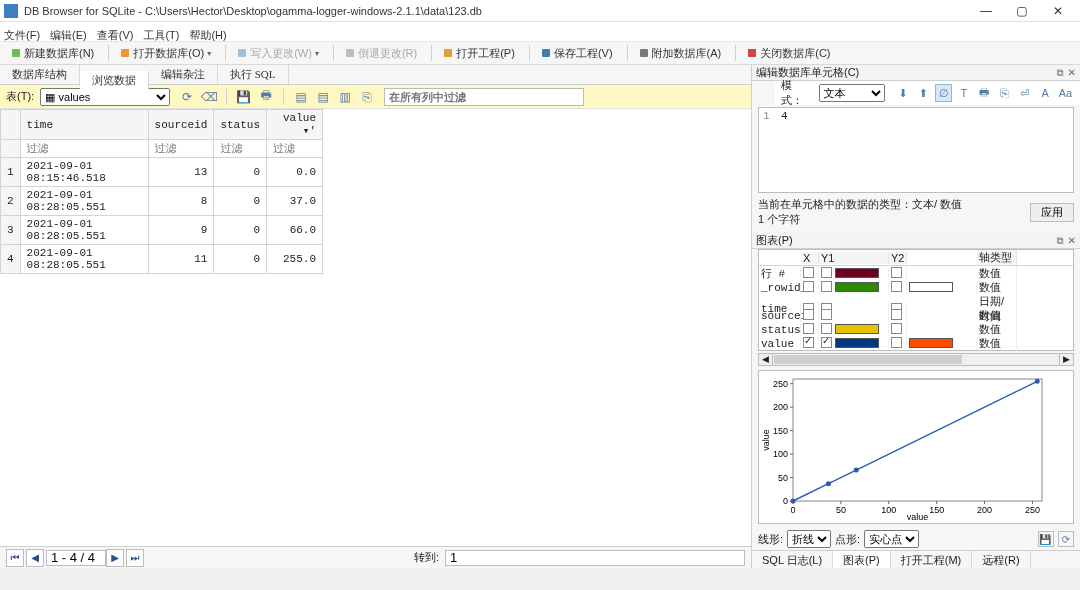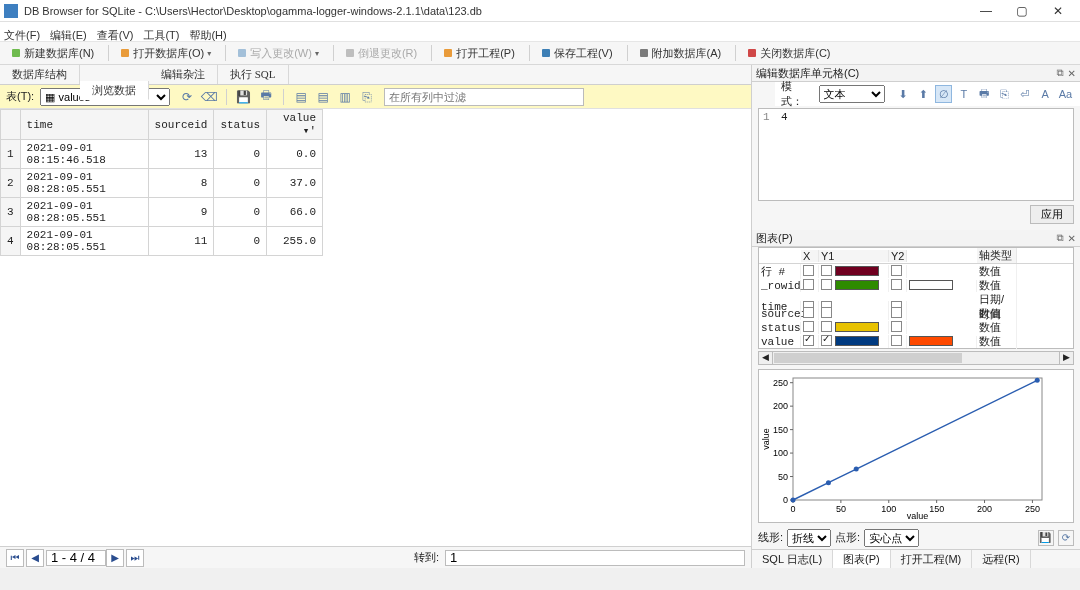--- a/index.html
+++ b/index.html
@@ -27,27 +27,27 @@
   .red{background:#d04747;} .c-orange{background:#e99b3a;} .c-green{background:#6fbb4e;} .c-blue{background:#3d7fb5;} .c-gray{background:#7a7a7a;}
 
   
   .main { display:flex; height:503px; }
   .left { width:794px; display:flex; flex-direction:column; border-right:1px solid #cfcfcf;}
   .right{ flex:1; display:flex; flex-direction:column; background:#f6f6f6;}
 
   
   .ltabs { height:20px; display:flex; border-bottom:1px solid #cfcfcf; background:#f6f6f6;font-family:Liberation Serif, serif;}
   .ltab { padding:2px 12px 0; font-size:11px; height:19px; border-right:1px solid #d8d8d8; color:#333;}
-  .ltab.active { background:#fff; border-bottom:1px solid #fff; position:relative; top:16px;}
+  .ltab.active { background:#fff; border-bottom:1px solid #fff; position:relative; top:6px;}
 
   
   .pickrow { height:24px; display:flex; align-items:center; padding:2px 6px; border-bottom:1px solid #e0e0e0; background:#fef9c3;}
   .pickrow select{ font-size:11px; height:18px;}
   .pickrow .ico { width:16px;height:16px; margin:0 3px; display:inline-flex; align-items:center;justify-content:center; font-size:12px; color:#5a7aa6;}
-  .filter-all { flex:0 0 200px; height:18px; border:1px solid #bbb; font-size:11px; color:#888; padding:0 4px; margin-left:6px;}
+  .filter-all { flex:0 0 200px; height:18px; border:1px solid #bbb; font-size:11px; color:#888; padding:0 4px; margin-left:6px;font-weight:bold;}
 
   
   .gridwrap { flex:1; overflow:auto; background:#fff;}
   table.grid { border-collapse:collapse; font-size:11px;}
   table.grid th, table.grid td { border:1px solid #d4d4d4; padding:2px 6px; height:16px;}
   table.grid th { background:#f5f5f5; font-weight:normal;}
   table.grid .rowhdr { background:#f5f5f5; text-align:center; width:14px;}
   table.grid .filterrow td input{ width:100%; border:none; font-size:11px; color:#888; padding:0;}
   .col-time{width:128px;text-align:left;} .col-sid{width:58px;text-align:right;} .col-status{width:52px;text-align:right;} .col-value{width:56px;text-align:right;}
 
@@ -190,20 +190,27 @@
     </div>
     <div class="gridwrap">
       <table class="grid monosp" id="grid">
         <thead>
           <tr>
             <th class="rowhdr"></th>
             <th class="col-time">time</th>
             <th class="col-sid">sourceid</th>
             <th class="col-status">status</th>
             <th class="col-value">value ▾'</th>
+          </tr>
+          <tr class="filterrow">
+            <th class="rowhdr"></th>
+            <td><input placeholder="过滤" style=""></td>
+            <td><input placeholder="过滤" style=""></td>
+            <td><input placeholder="过滤" style=""></td>
+            <td><input placeholder="过滤" style=""></td>
           </tr>
         </thead>
         <tbody id="grid-body">
             <tr>
               <td class="rowhdr">1</td>
               <td class="col-time">2021-09-01 08:15:46.518</td>
               <td class="col-sid">13</td>
               <td class="col-status">0</td>
               <td class="col-value">0.0</td>
             </tr>
@@ -263,20 +270,24 @@
       <span class="mico">⎘</span>
       <span class="mico">⏎</span>
       <span class="mico">A</span>
       <span class="mico">Aa</span>
     </div>
     <div class="cell-edit monosp">
       <span class="ln">1</span>
       <span class="val">4</span>
     </div>
     <div class="info-row">
+      <div>
+        <div>当前在单元格中的数据的类型：文本/ 数值</div>
+        <div>1 个字符</div>
+      </div>
       <span class="sp"></span>
       <button class="apply-btn">应用</button>
     </div>
 
     <div class="pane-h" style="margin-top:4px;">
       <span>图表(P)</span>
       <span class="sp"></span>
         <span class="pin">⧉</span>
         <span class="pin">✕</span>
     </div>

